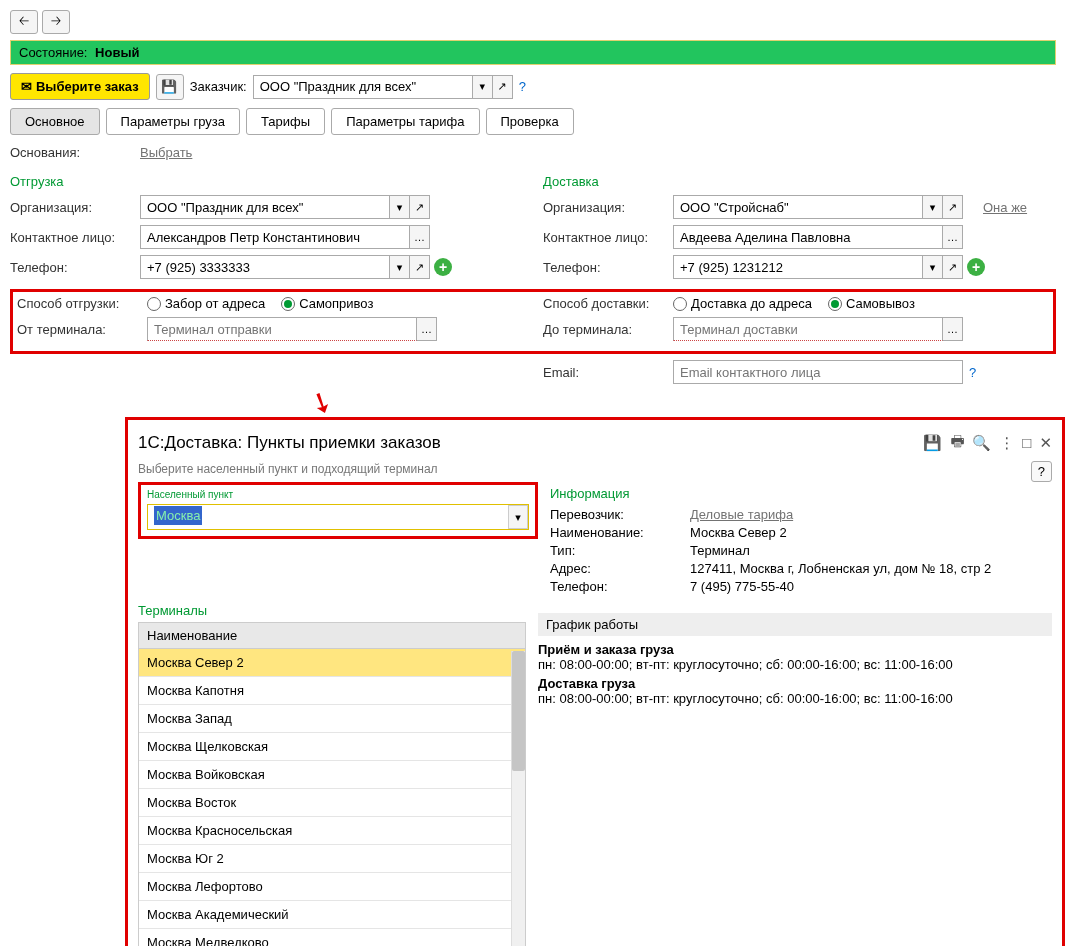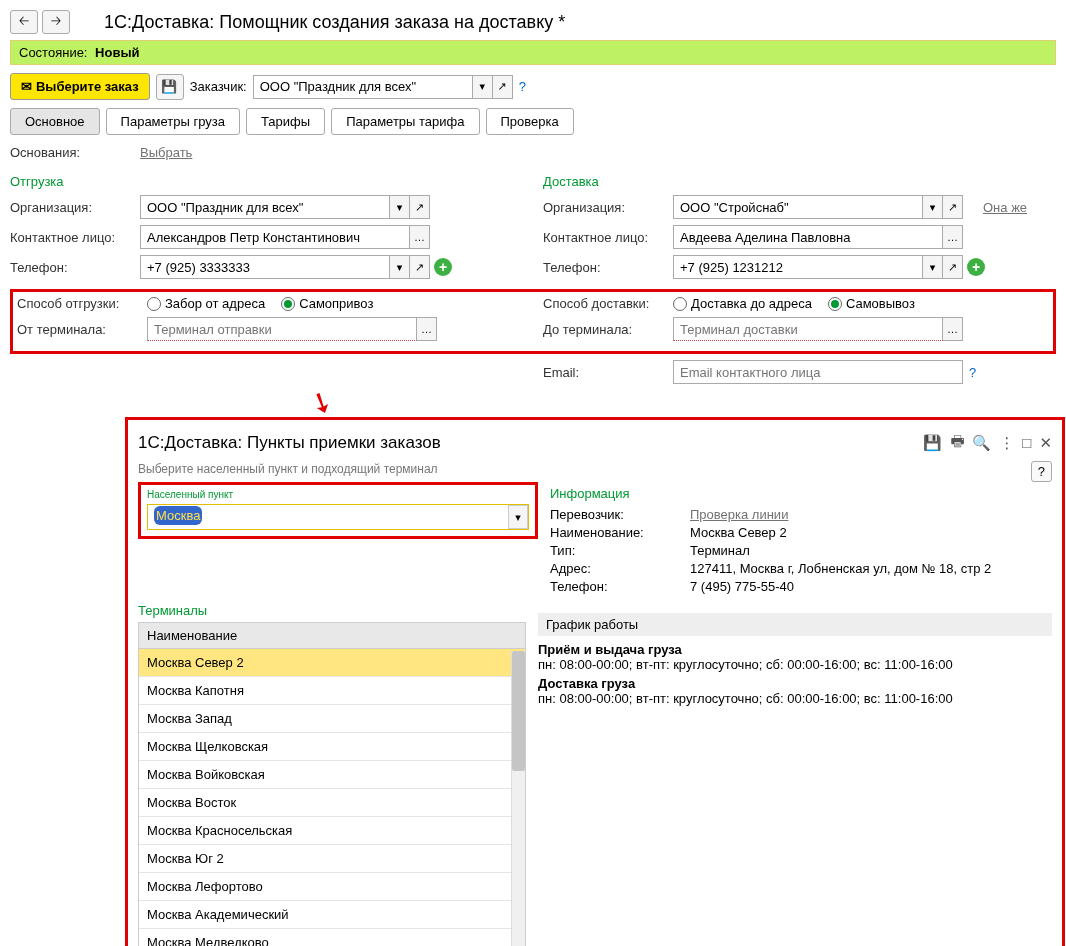--- a/index.html
+++ b/index.html
@@ -1,20 +1,20 @@
 <!DOCTYPE html>
 <html><head>
 <meta charset="utf-8">
 <style>
 * { box-sizing: border-box; font-family: Arial, sans-serif; font-size: 13px; }
 body { margin: 0; padding: 10px; background: #fff; color: #000; }
 .toolbar { display: flex; align-items: center; gap: 4px; margin-bottom: 6px; }
 .nav-btn { width: 28px; height: 24px; border: 1px solid #aaa; background: #f5f5f5; display: flex; align-items: center; justify-content: center; cursor: pointer; border-radius: 3px; }
 .title { font-size: 18px; margin-left: 30px; font-weight: normal; }
-.status-bar { background: #bef264; border: 1px solid #e0d070; padding: 4px 8px; margin-bottom: 8px; }
+.status-bar { background: #22c55e; border: 1px solid #e0d070; padding: 4px 8px; margin-bottom: 8px; }
 .status-value { font-weight: bold; margin-left: 4px; }
 .main-row { display: flex; align-items: center; gap: 6px; margin-bottom: 8px; }
 .send-btn { background: #ffe600; border: 1px solid #999; padding: 5px 10px; font-weight: bold; cursor: pointer; border-radius: 3px; display: flex; align-items: center; gap: 4px; }
 .icon-btn { width: 28px; height: 26px; border: 1px solid #aaa; background: #f5f5f5; display: flex; align-items: center; justify-content: center; cursor: pointer; border-radius: 3px; }
 .small-btn { width: 20px; height: 24px; border: 1px solid #aaa; border-left: none; background: #f5f5f5; display: flex; align-items: center; justify-content: center; cursor: pointer; font-size: 11px; }
 .tabs { display: flex; gap: 6px; margin-bottom: 10px; }
 .tab { border: 1px solid #aaa; background: #fff; padding: 5px 14px; cursor: pointer; border-radius: 3px; }
 .tab.active { background: #e5e5e5; }
 .form-row { display: flex; align-items: center; margin-bottom: 6px; }
 .form-label { width: 130px; color: #333; }
@@ -36,21 +36,21 @@
 .dialog-box { border: 3px solid #e00000; margin-top: 2px; margin-left: 115px; padding: 10px; position: relative; background: #fff; width: 940px; }
 .dialog-header { display: flex; align-items: center; justify-content: space-between; margin-bottom: 6px; }
 .dialog-title { font-size: 17px; }
 .dialog-icons { display: flex; gap: 8px; align-items: center; }
 .dialog-icon { cursor: pointer; font-size: 15px; color: #555; }
 .hint { color: #777; font-size: 12px; margin-bottom: 6px; }
 .city-box { border: 3px solid #e00000; padding: 4px 6px 6px 6px; display: inline-block; width: 400px; }
 .city-label { color: #009933; margin-bottom: 4px; font-size: 10px; }
 .city-input-wrap { display: flex; border: 1px solid #e0c000; background: #fff; }
 .city-input { flex: 1; border: none; padding: 3px 6px; height: 22px; }
-.city-input span { background: #3366cc; color: #fde047; padding: 2px 2px; border-radius: 6px; }
+.city-input span { background: #3366cc; color: #86efac; padding: 2px 2px; }
 .term-section { display: flex; gap: 12px; margin-top: 6px; }
 .term-list { width: 388px; }
 .term-label { color: #009933; margin-bottom: 4px; }
 .term-table { border: 1px solid #ccc; height: 340px; overflow-y: auto; position: relative; }
 .term-header { background: #e8e8e8; padding: 5px 8px; border-bottom: 1px solid #ccc; font-weight: normal; }
 .term-row { padding: 6px 8px; border-bottom: 1px solid #e5e5e5; cursor: pointer; }
 .term-row.selected { background: #ffe680; }
 .info-section { flex: 1; }
 .info-label { color: #009933; margin-bottom: 6px; }
 .info-row { display: flex; margin-bottom: 3px; }
@@ -63,21 +63,20 @@
 .help-q { color: #0066cc; cursor: pointer; }
 </style>
 </head>
 <body>
 
 
 
 <div class="toolbar">
   <div class="nav-btn">🡠</div>
   <div class="nav-btn">🡢</div>
-  <div class="title">1С:Доставка: Помощник создания заказа на доставку *</div>
 </div>
 
 <div class="status-bar">
   <span>Состояние:</span>
   <span class="status-value">Новый</span>
 </div>
 
 <div class="main-row">
   <button class="send-btn">
     <span>✉</span>
@@ -250,21 +249,21 @@
       <div class="city-label">Населенный пункт</div>
       <div class="city-input-wrap">
         <div class="city-input"><span>Москва</span></div>
         <div class="small-btn" style="border:1px solid #ccc">▾</div>
       </div>
     </div>
     <div style="flex:1;padding-top:4px">
       <div class="info-label">Информация</div>
       <div class="info-row">
           <div class="info-key">Перевозчик:</div>
-          <span class="link">Проверка линии</span>
+          <span class="link">Деловые тарифа</span>
         </div>
       <div class="info-row">
           <div class="info-key">Наименование:</div>
           <span>Москва Север 2</span>
         </div>
       <div class="info-row">
           <div class="info-key">Тип:</div>
           <span>Терминал</span>
         </div>
       <div class="info-row">
@@ -296,21 +295,21 @@
             <div class="term-row">Москва Академический</div>
             <div class="term-row">Москва Медведково</div>
           </div>
         <div class="scroll-track">
             <div class="scroll-thumb"></div>
           </div>
       </div>
     </div>
     <div class="info-section">
       <div class="sched-header">График работы</div>
-      <div class="sched-title">Приём и выдача груза</div>
+      <div class="sched-title">Приём и заказа груза</div>
       <div>пн: 08:00-00:00; вт-пт: круглосуточно; сб: 00:00-16:00; вс: 11:00-16:00</div>
       <div class="sched-title">Доставка груза</div>
       <div>пн: 08:00-00:00; вт-пт: круглосуточно; сб: 00:00-16:00; вс: 11:00-16:00</div>
     </div>
   </div>
 
 </div>
 
 
 

